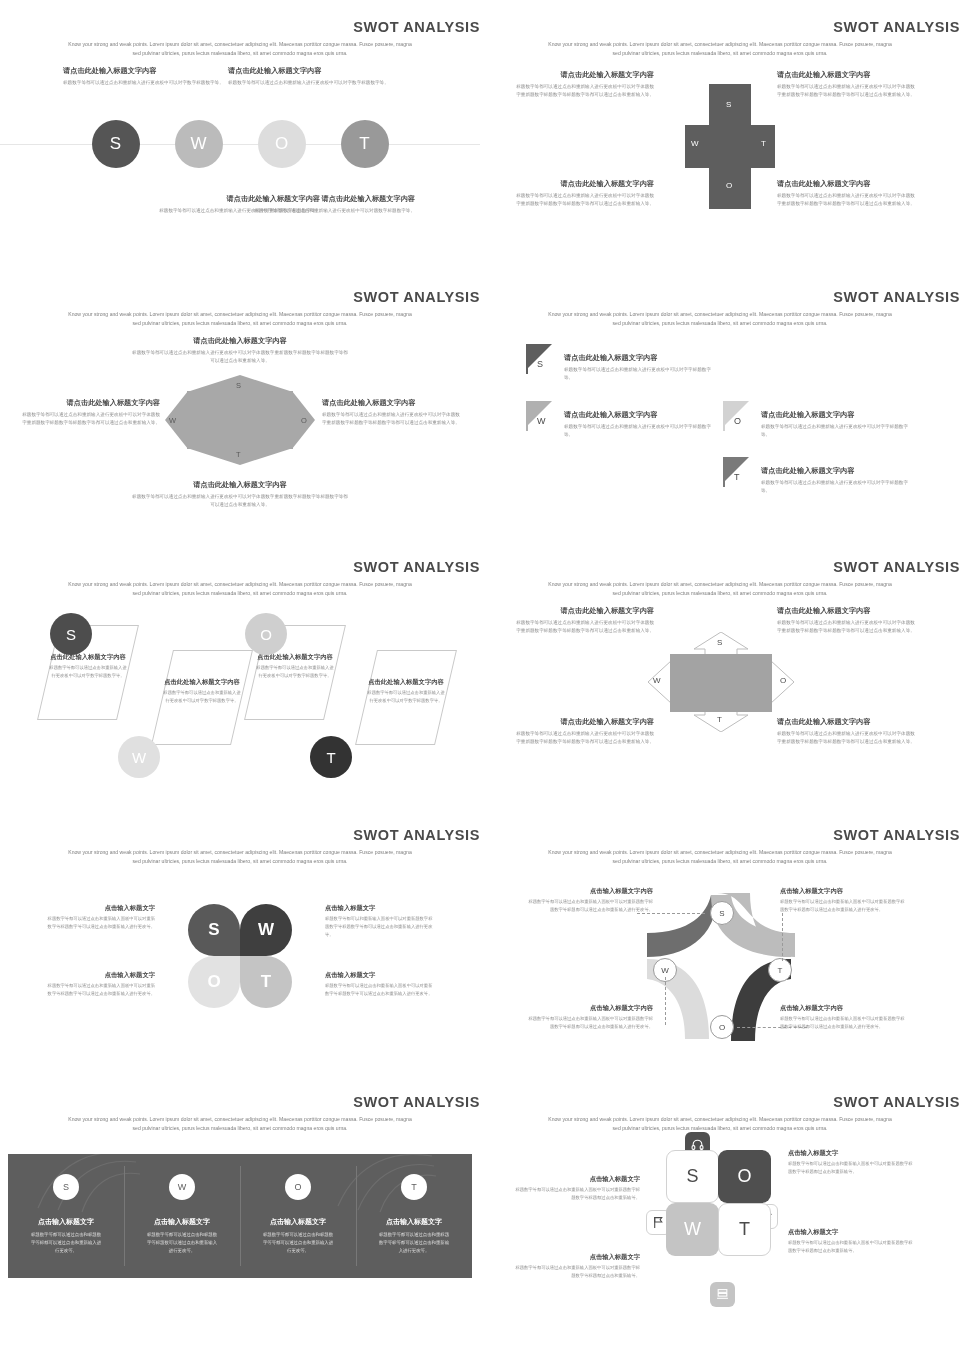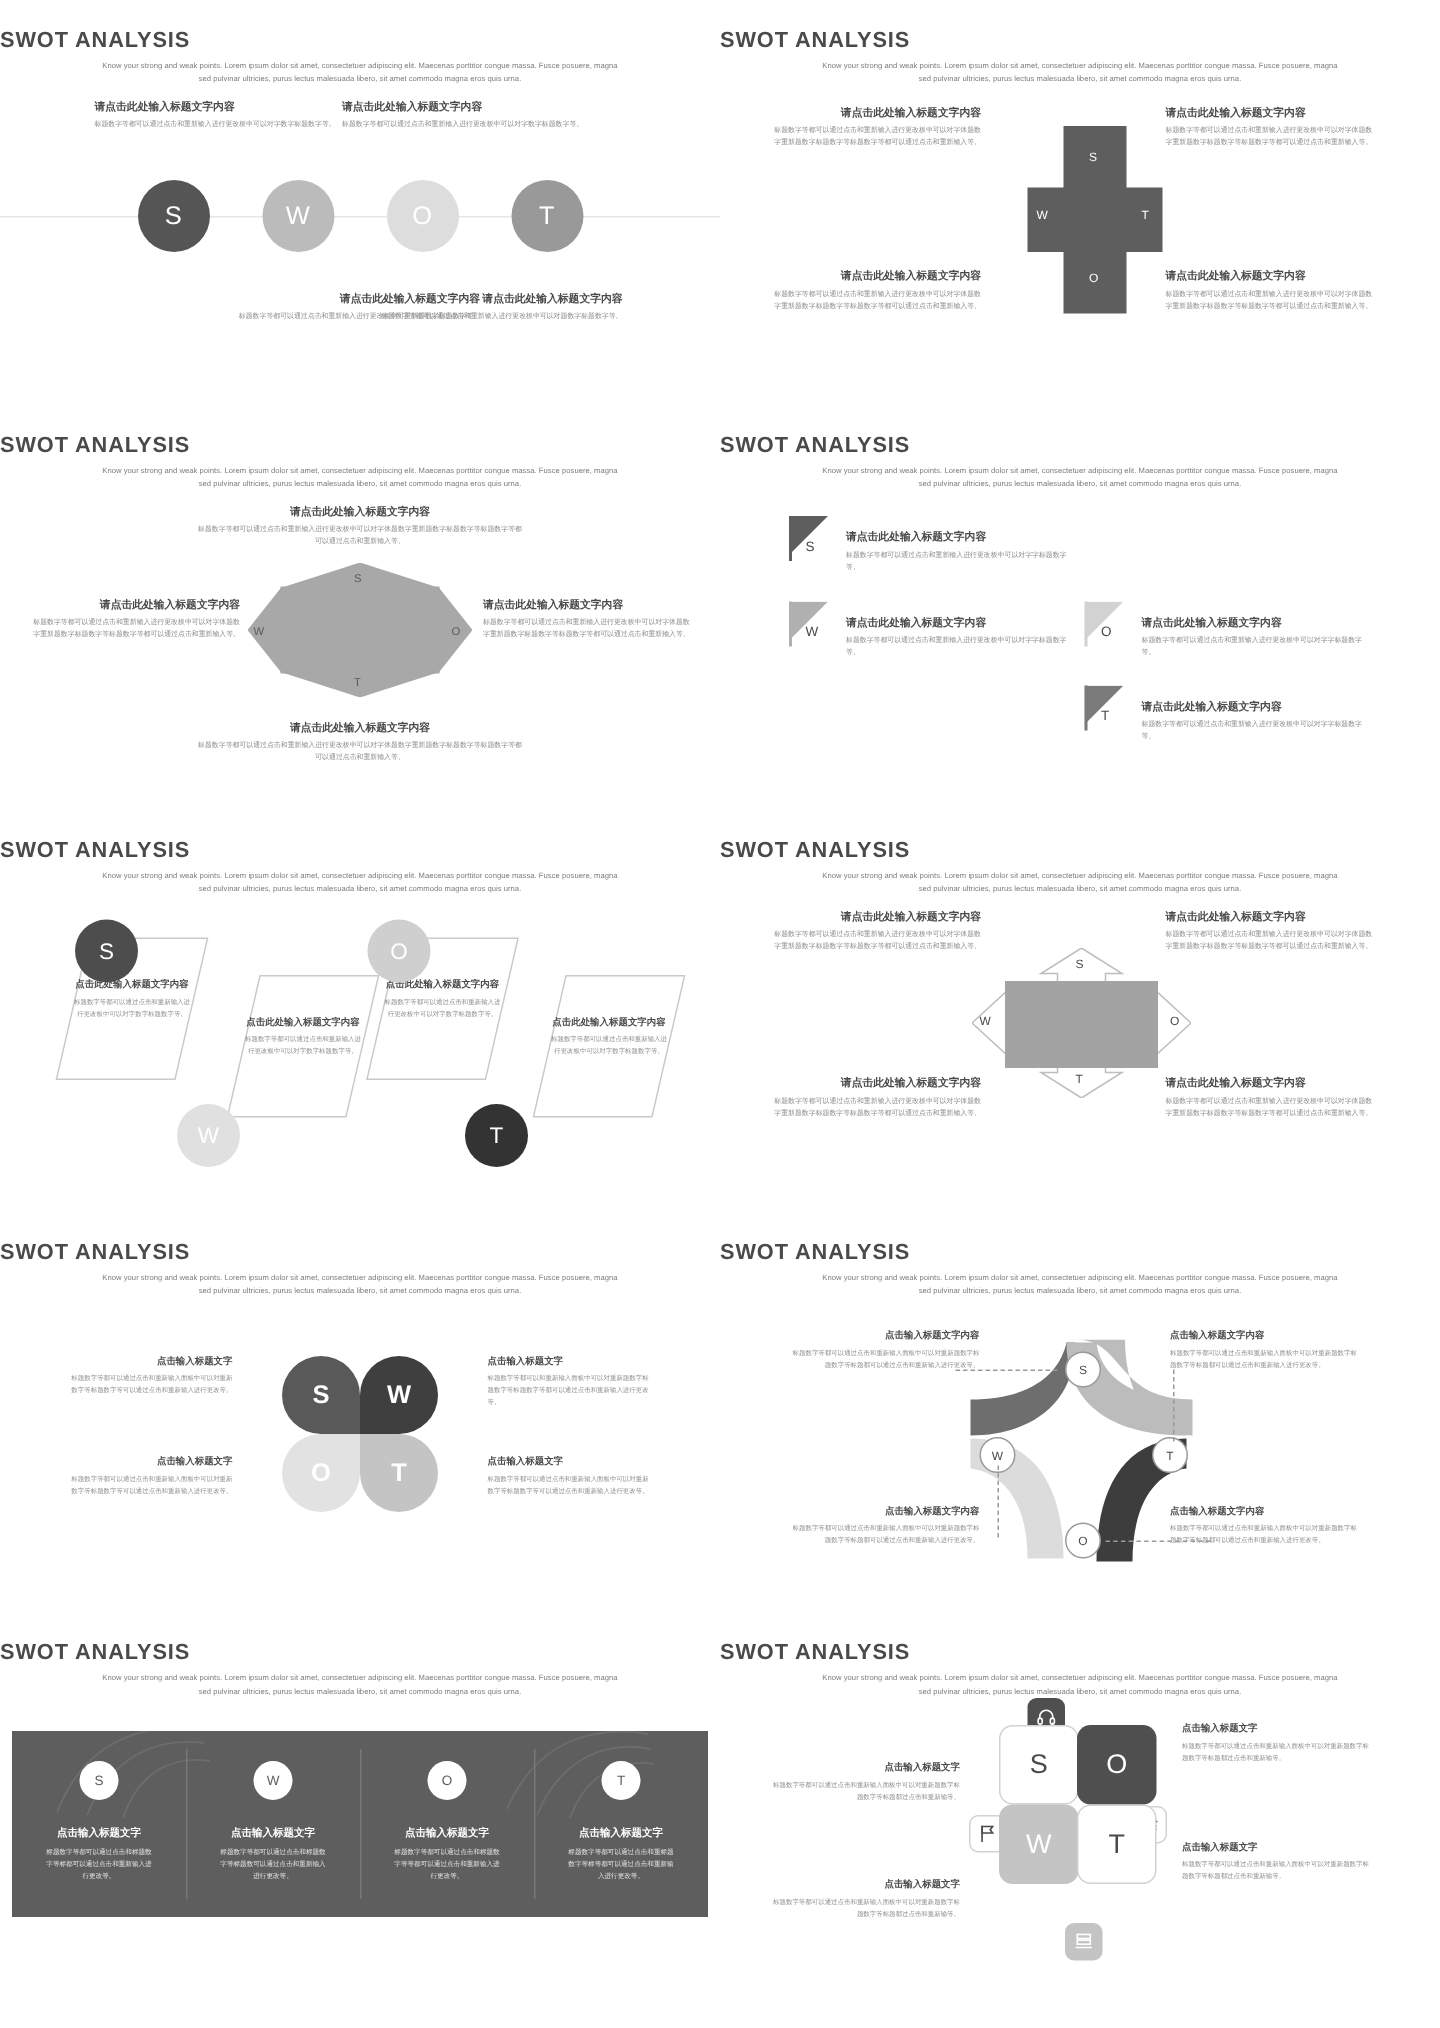--- a/index.html
+++ b/index.html
@@ -21,21 +21,21 @@
     background: #ffffff;
     overflow: hidden;
   }
   .s-h1 { height: 270px; }
   .s-h2 { height: 270px; }
   .s-h3 { height: 268px; }
   .s-h4 { height: 267px; }
   .s-h5 { height: 277px; }
 
   .title {
-    text-align: left;
+    text-align: right;
     font-size: 14.5px;
     font-weight: bold;
     letter-spacing: 0.6px;
     color: #4a4a4a;
     padding-top: 19px;
   }
   .subtitle {
     text-align: center;
     font-size: 5.1px;
     line-height: 1.85;

